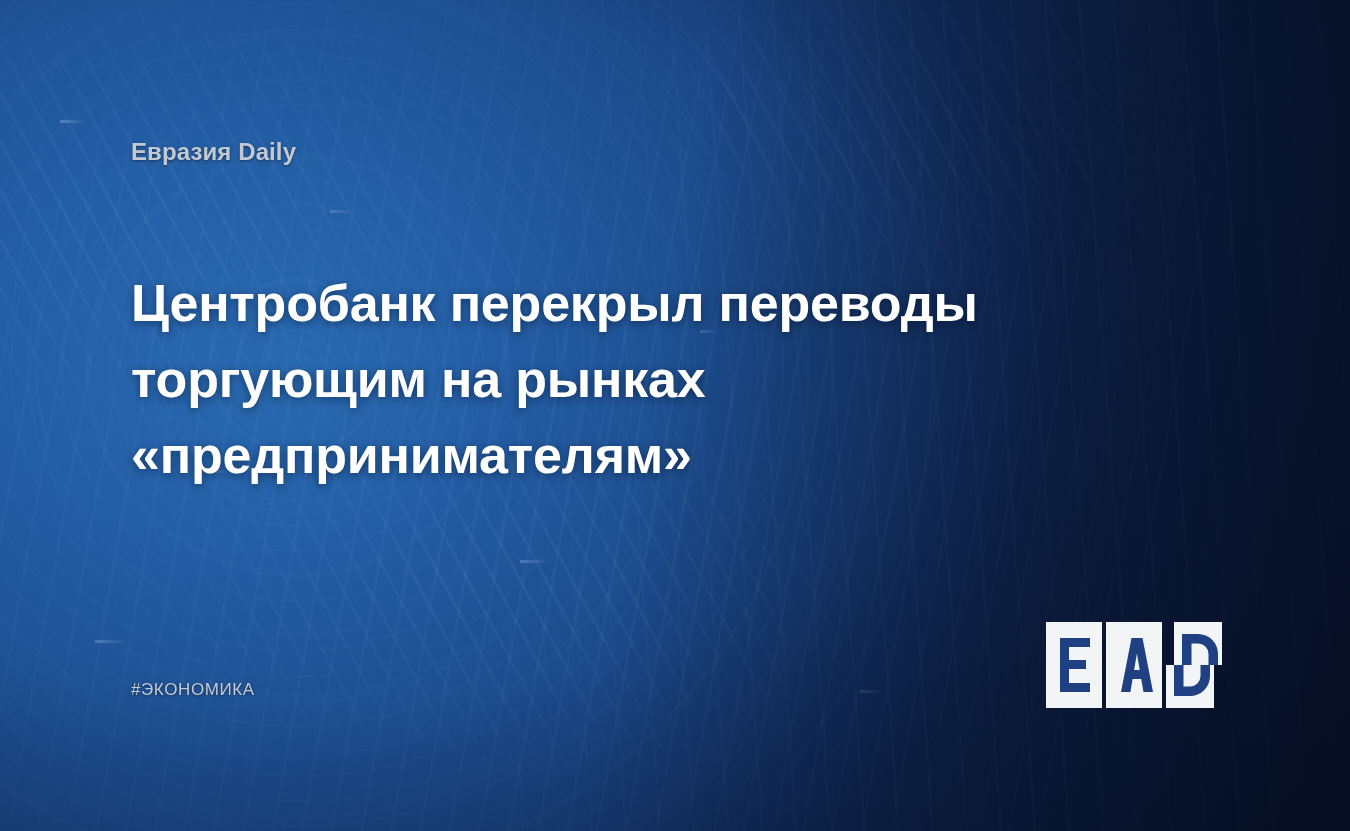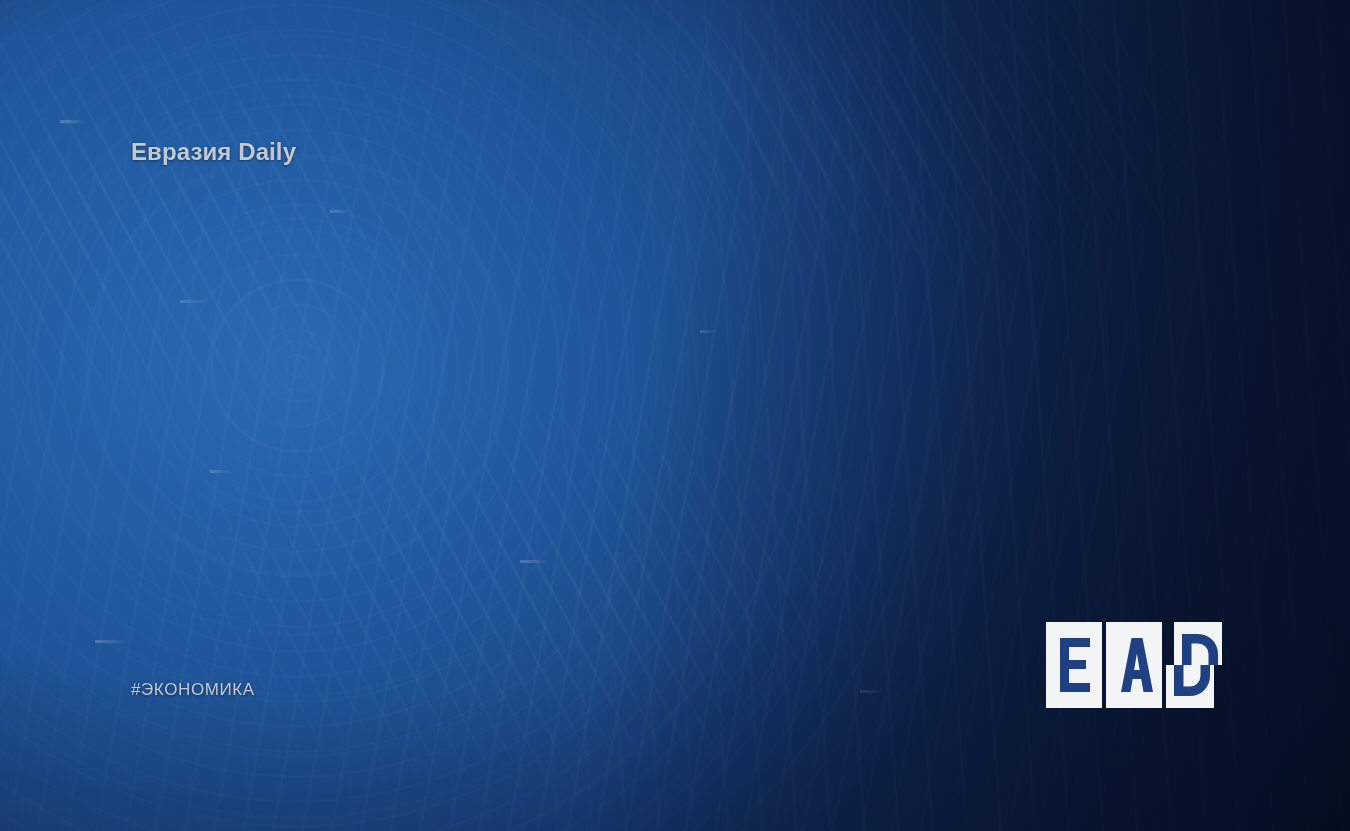--- a/index.html
+++ b/index.html
@@ -208,20 +208,21 @@
   <div class="trail-rings"></div>
   <div class="streaks-a"></div>
   <div class="streaks-b"></div>
   <div class="streaks-c"></div>
   <div class="flecks"></div>
   <div class="bg-dark-right"></div>
   <div class="bg-vignette"></div>
 
   <div class="brand">Евразия Daily</div>
 
+  <h1 class="headline">Центробанк перекрыл переводы торгующим на рынках «предпринимателям»</h1>
 
   <div class="tag">#ЭКОНОМИКА</div>
 
   <div class="logo">
     <svg viewBox="0 0 176 86" xmlns="http://www.w3.org/2000/svg" aria-hidden="true">
 
       <g>
         <rect x="0" y="0" width="56" height="86" fill="#f2f4f6"></rect>
         <g fill="#1f4083">
           <rect x="14" y="16" width="9" height="54"></rect>

